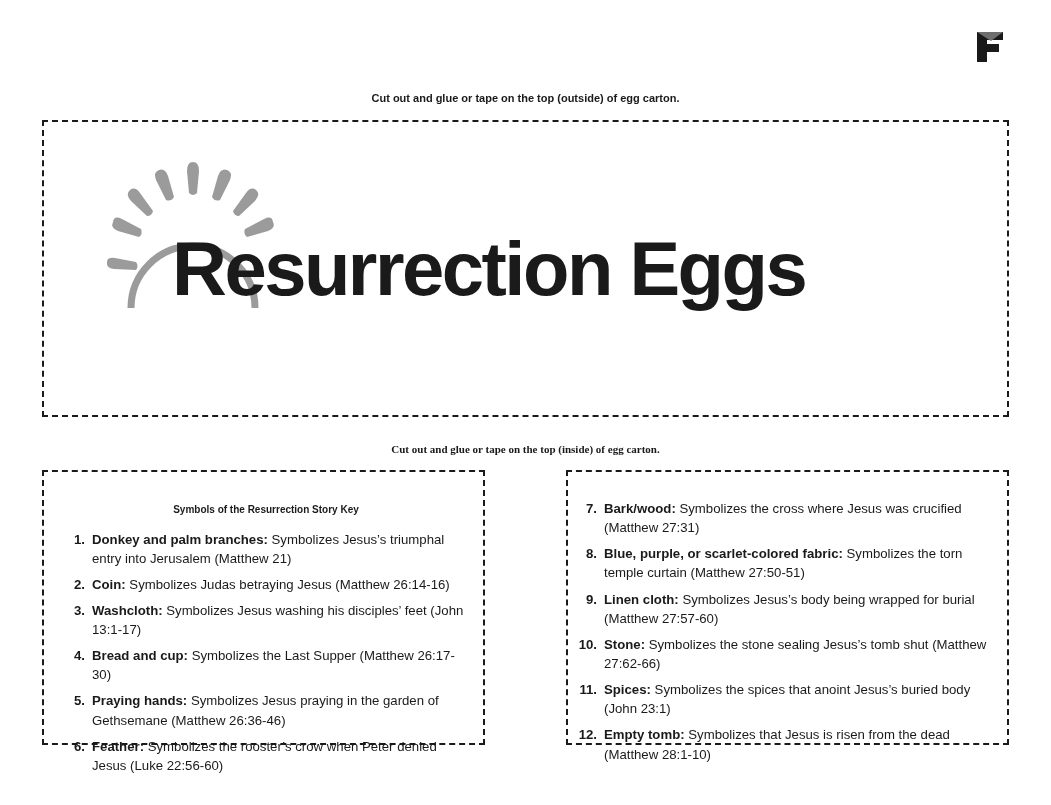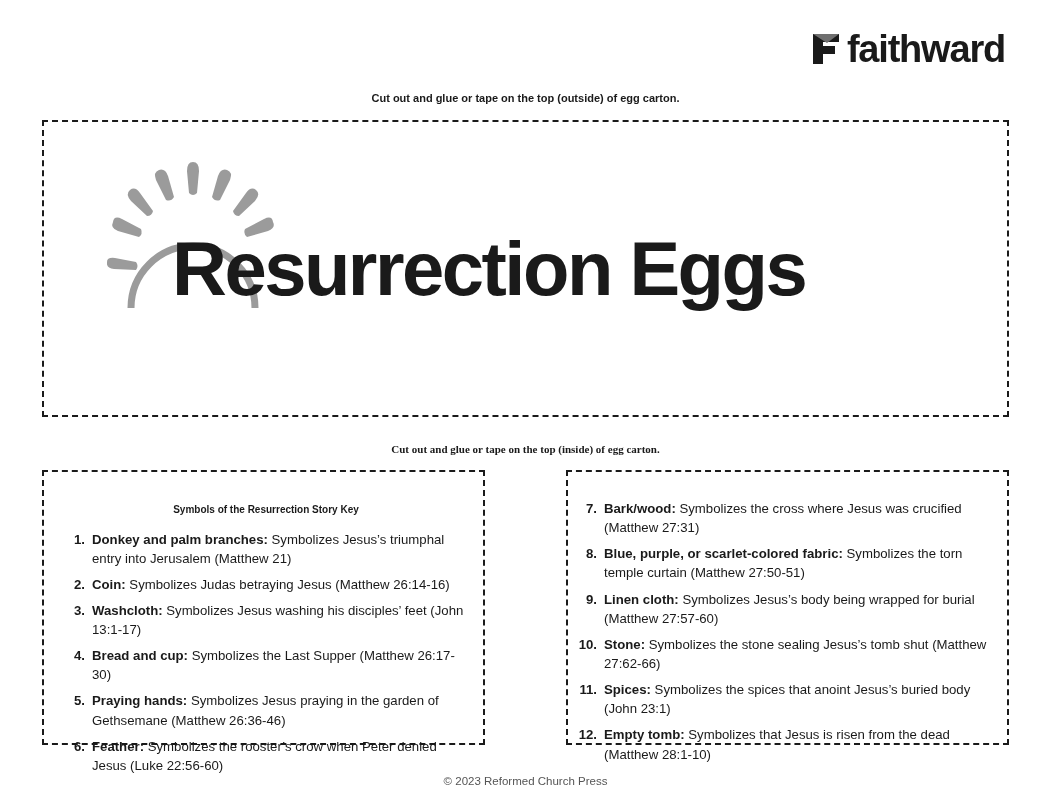--- a/index.html
+++ b/index.html
@@ -194,21 +194,20 @@
 
 <div class="page">
 
   <div class="brand">
     <span class="brand-mark">
       <svg width="30" height="34" viewBox="0 0 30 34" aria-hidden="true">
         <path d="M2 2 L28 2 L28 10 L12 10 L12 14 L24 14 L24 22 L12 22 L12 32 L2 32 Z" fill="#1a1a1a"></path>
         <path d="M2 2 L28 2 L16 11 Z" fill="#6f6f6f"></path>
       </svg>
     </span>
-    <span class="brand-name">faithward</span>
   </div>
 
   <div class="caption caption-top">Cut out and glue or tape on the top (outside) of egg carton.</div>
 
   <div class="cutbox cutbox-top"></div>
 
   <div class="title-wrap">
     <div class="title-inner">
       <span class="sun-logo">
         <svg width="180" height="160" viewBox="0 0 180 160" aria-hidden="true">
@@ -288,15 +287,14 @@
         <span class="num">11.</span>
         <span class="entry-text"><span class="entry-term">Spices:</span><span> Symbolizes the spices that anoint Jesus’s buried body (John 23:1)</span></span>
       </li>
       <li>
         <span class="num">12.</span>
         <span class="entry-text"><span class="entry-term">Empty tomb:</span><span> Symbolizes that Jesus is risen from the dead (Matthew 28:1-10)</span></span>
       </li>
     </ol>
   </div>
 
-  <div class="footer">© 2023 Reformed Church Press</div>
 
 </div>
 
 </body></html>

